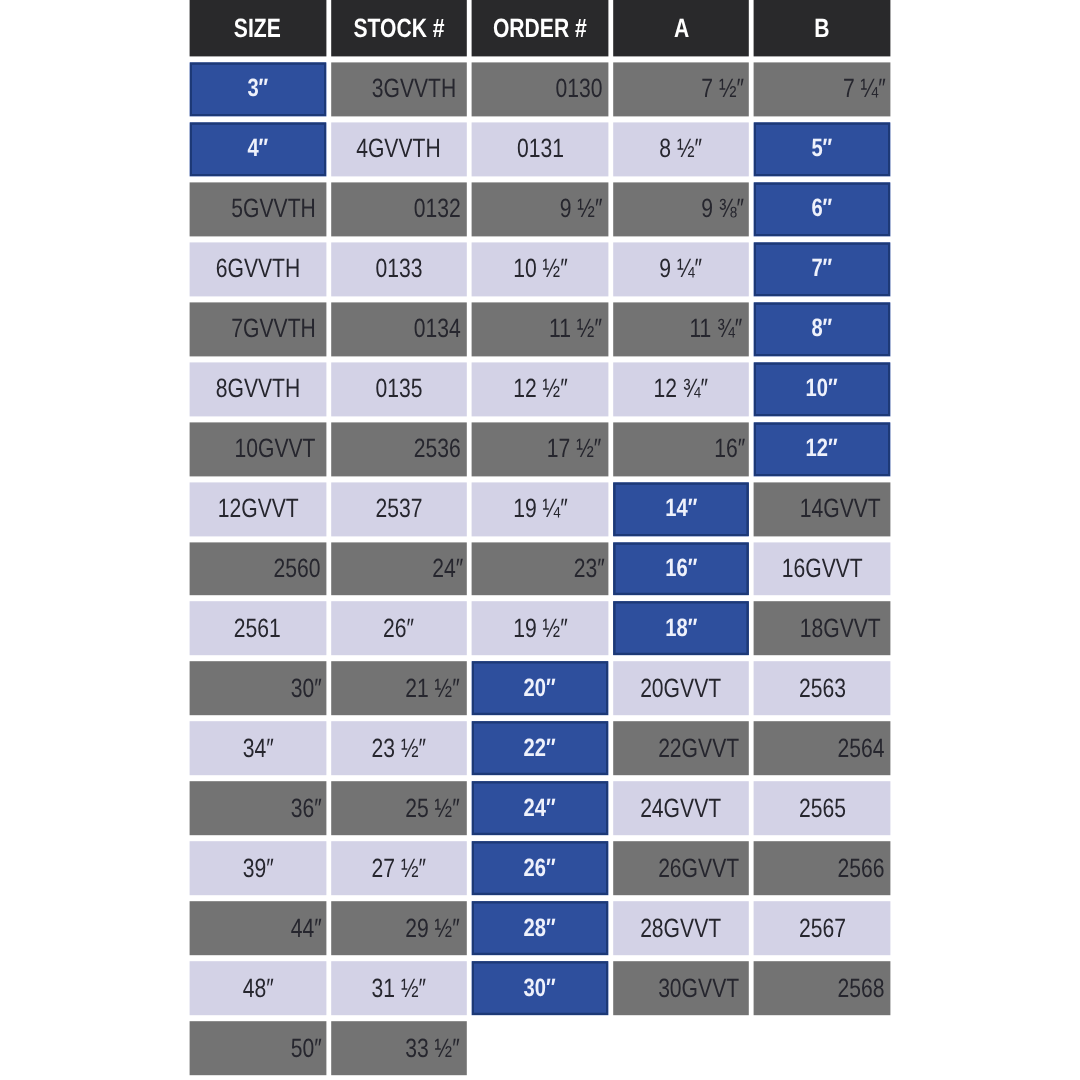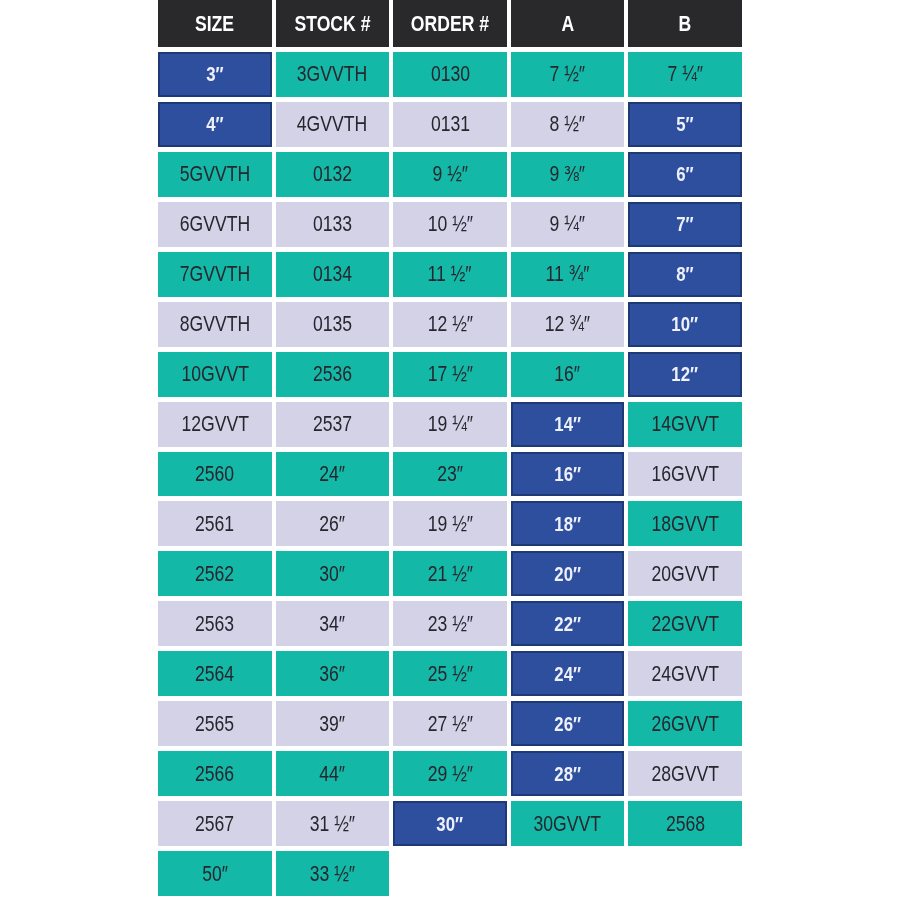--- a/index.html
+++ b/index.html
@@ -44,21 +44,22 @@
     color: #26262e;
   }
   .cell.size {
     background: #2e4f9d;
     box-shadow: inset 0 0 0 2px #1d3976;
     color: #eef1fb;
     font-weight: 700;
     font-size: 21px;
   }
   .cell.plain {
-    background: #14b8a6;
+    background: #737373;
+    justify-content: flex-end;
   }
   .cell.alt {
     background: #d3d2e6;
   }
   .txt {
     display: inline-block;
     transform: scaleX(0.8);
     white-space: nowrap;
   }
 </style>
@@ -237,23 +238,20 @@
         <span class="txt">19 ½″</span>
       </div>
 
   <div class="cell size">
         <span class="txt">18″</span>
       </div>
   <div class="cell plain">
         <span class="txt">18GVVT</span>
       </div>
   <div class="cell plain">
-        <span class="txt">2562</span>
-      </div>
-  <div class="cell plain">
         <span class="txt">30″</span>
       </div>
   <div class="cell plain">
         <span class="txt">21 ½″</span>
       </div>
 
   <div class="cell size">
         <span class="txt">20″</span>
       </div>
   <div class="cell alt">
@@ -318,20 +316,23 @@
       </div>
 
   <div class="cell size">
         <span class="txt">28″</span>
       </div>
   <div class="cell alt">
         <span class="txt">28GVVT</span>
       </div>
   <div class="cell alt">
         <span class="txt">2567</span>
+      </div>
+  <div class="cell alt">
+        <span class="txt">48″</span>
       </div>
   <div class="cell alt">
         <span class="txt">31 ½″</span>
       </div>
 
   <div class="cell size">
         <span class="txt">30″</span>
       </div>
   <div class="cell plain">
         <span class="txt">30GVVT</span>

